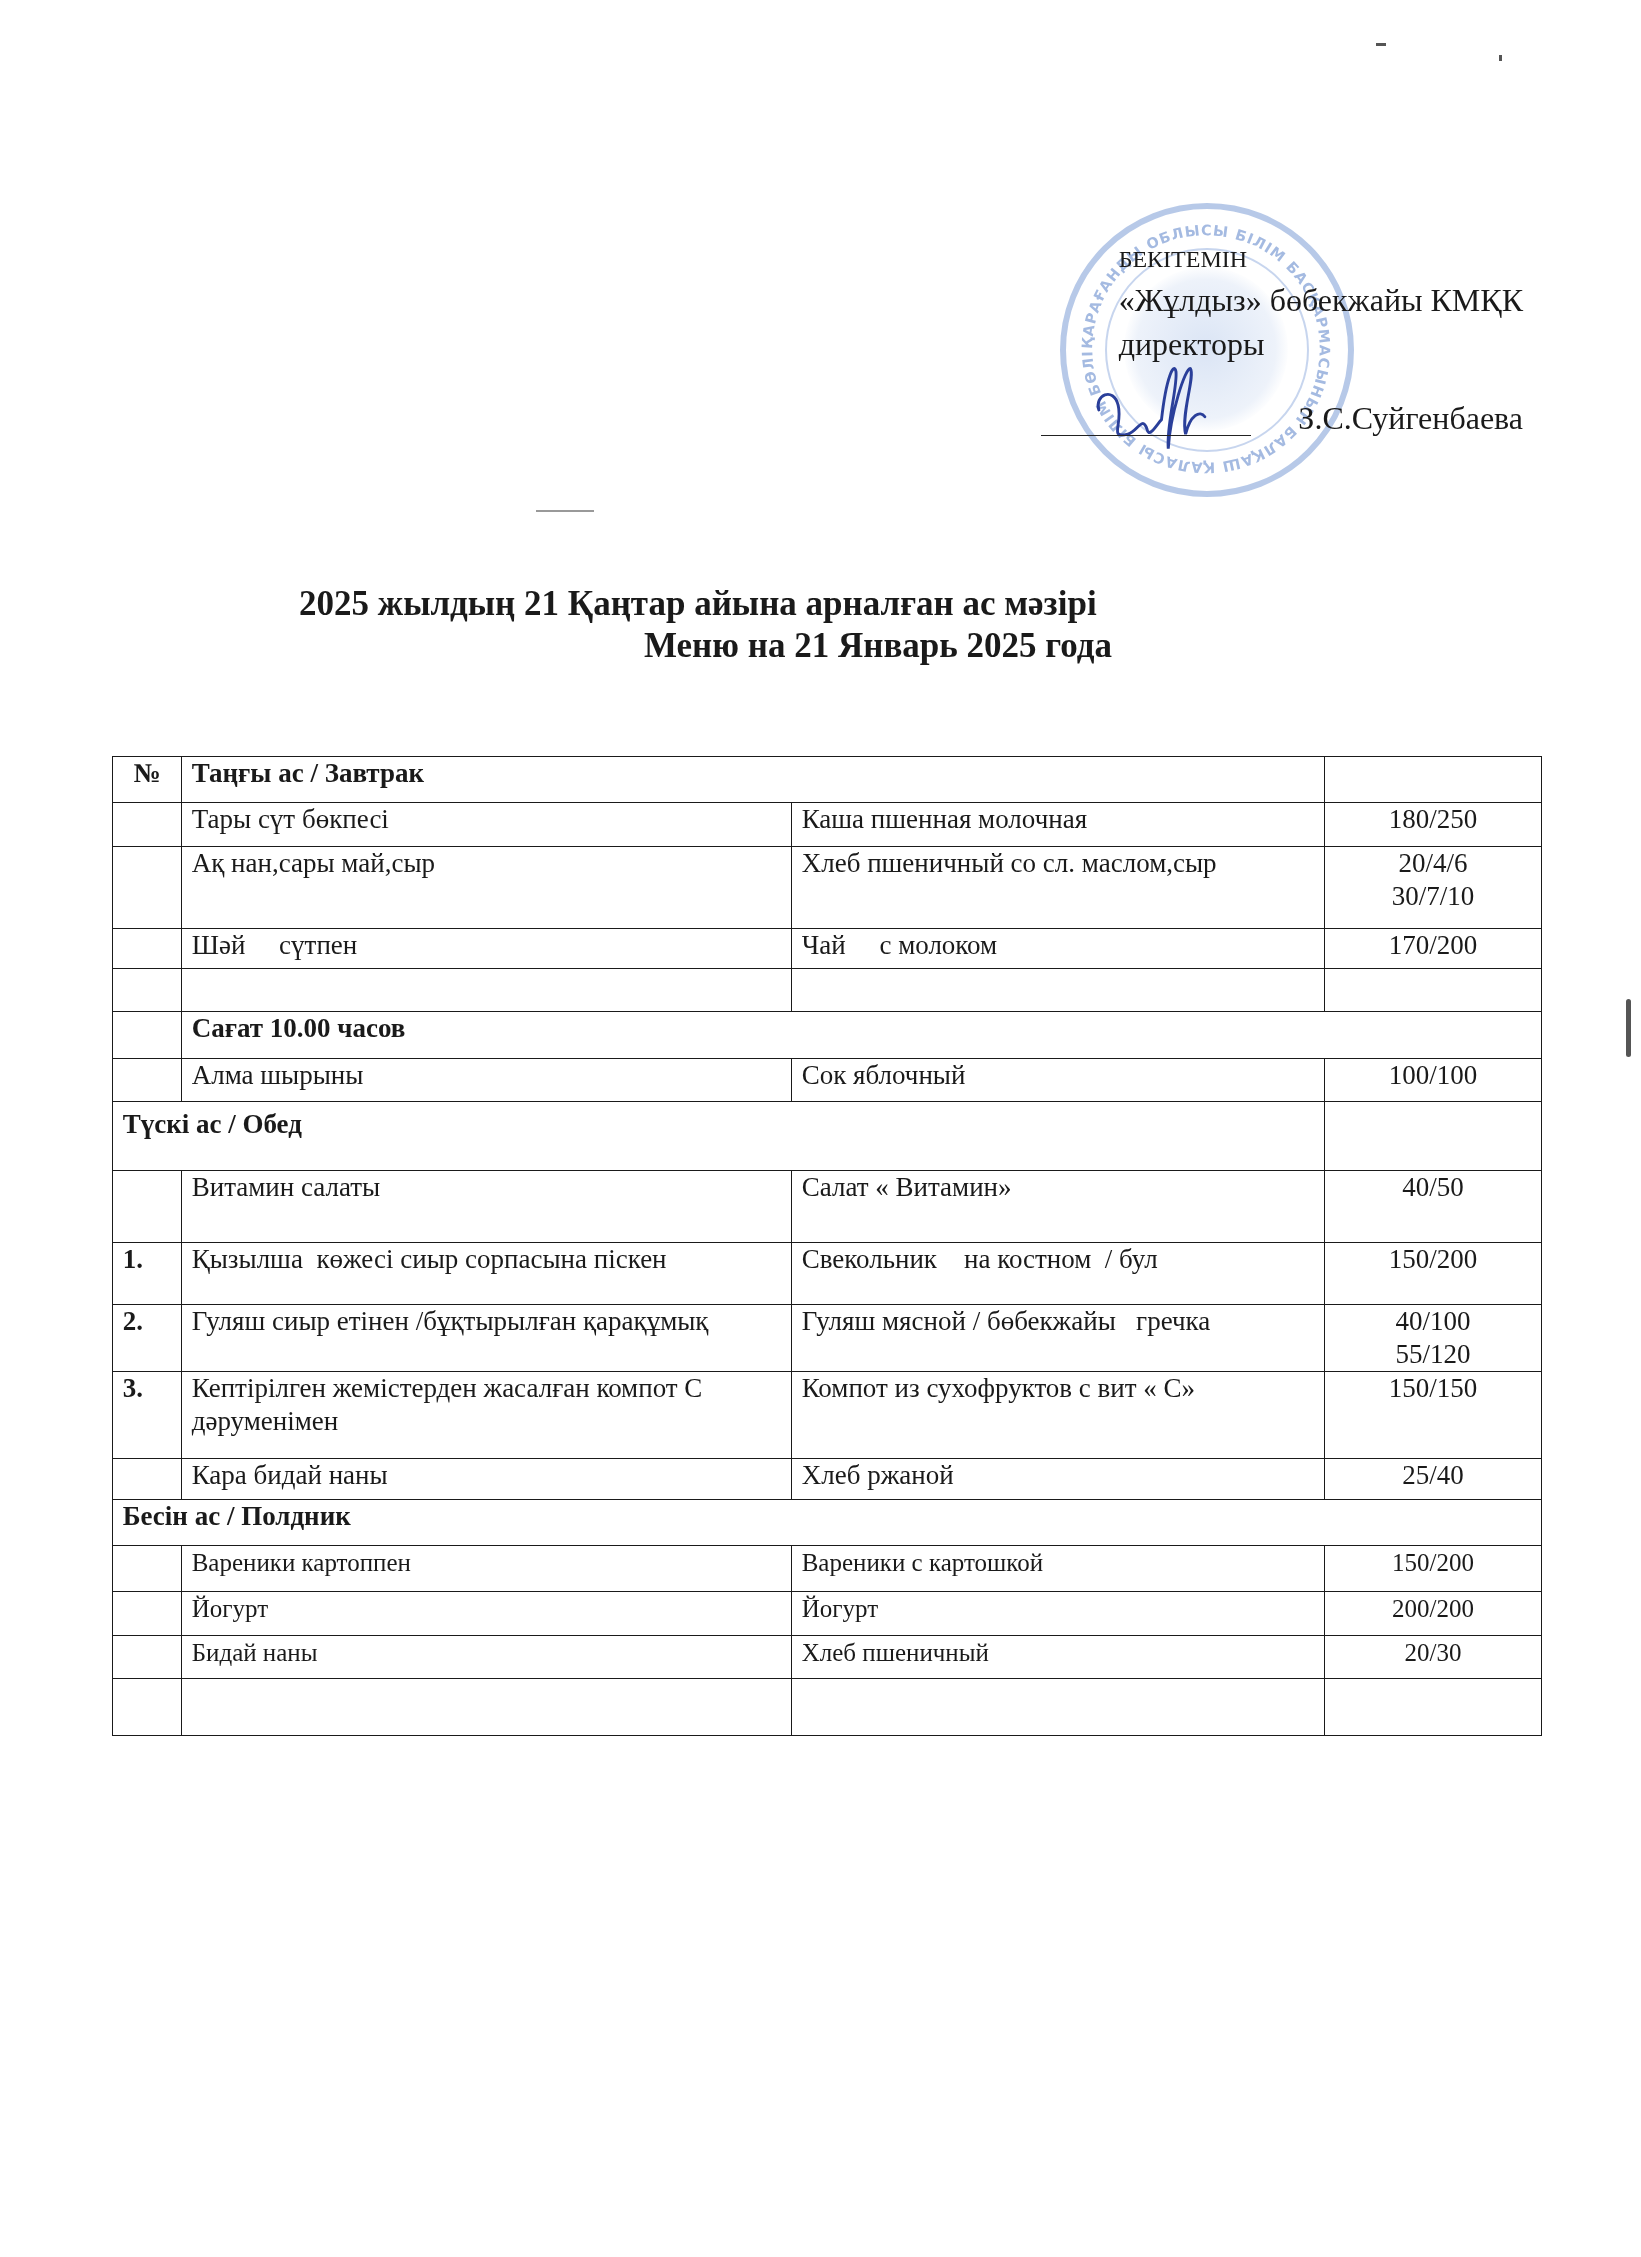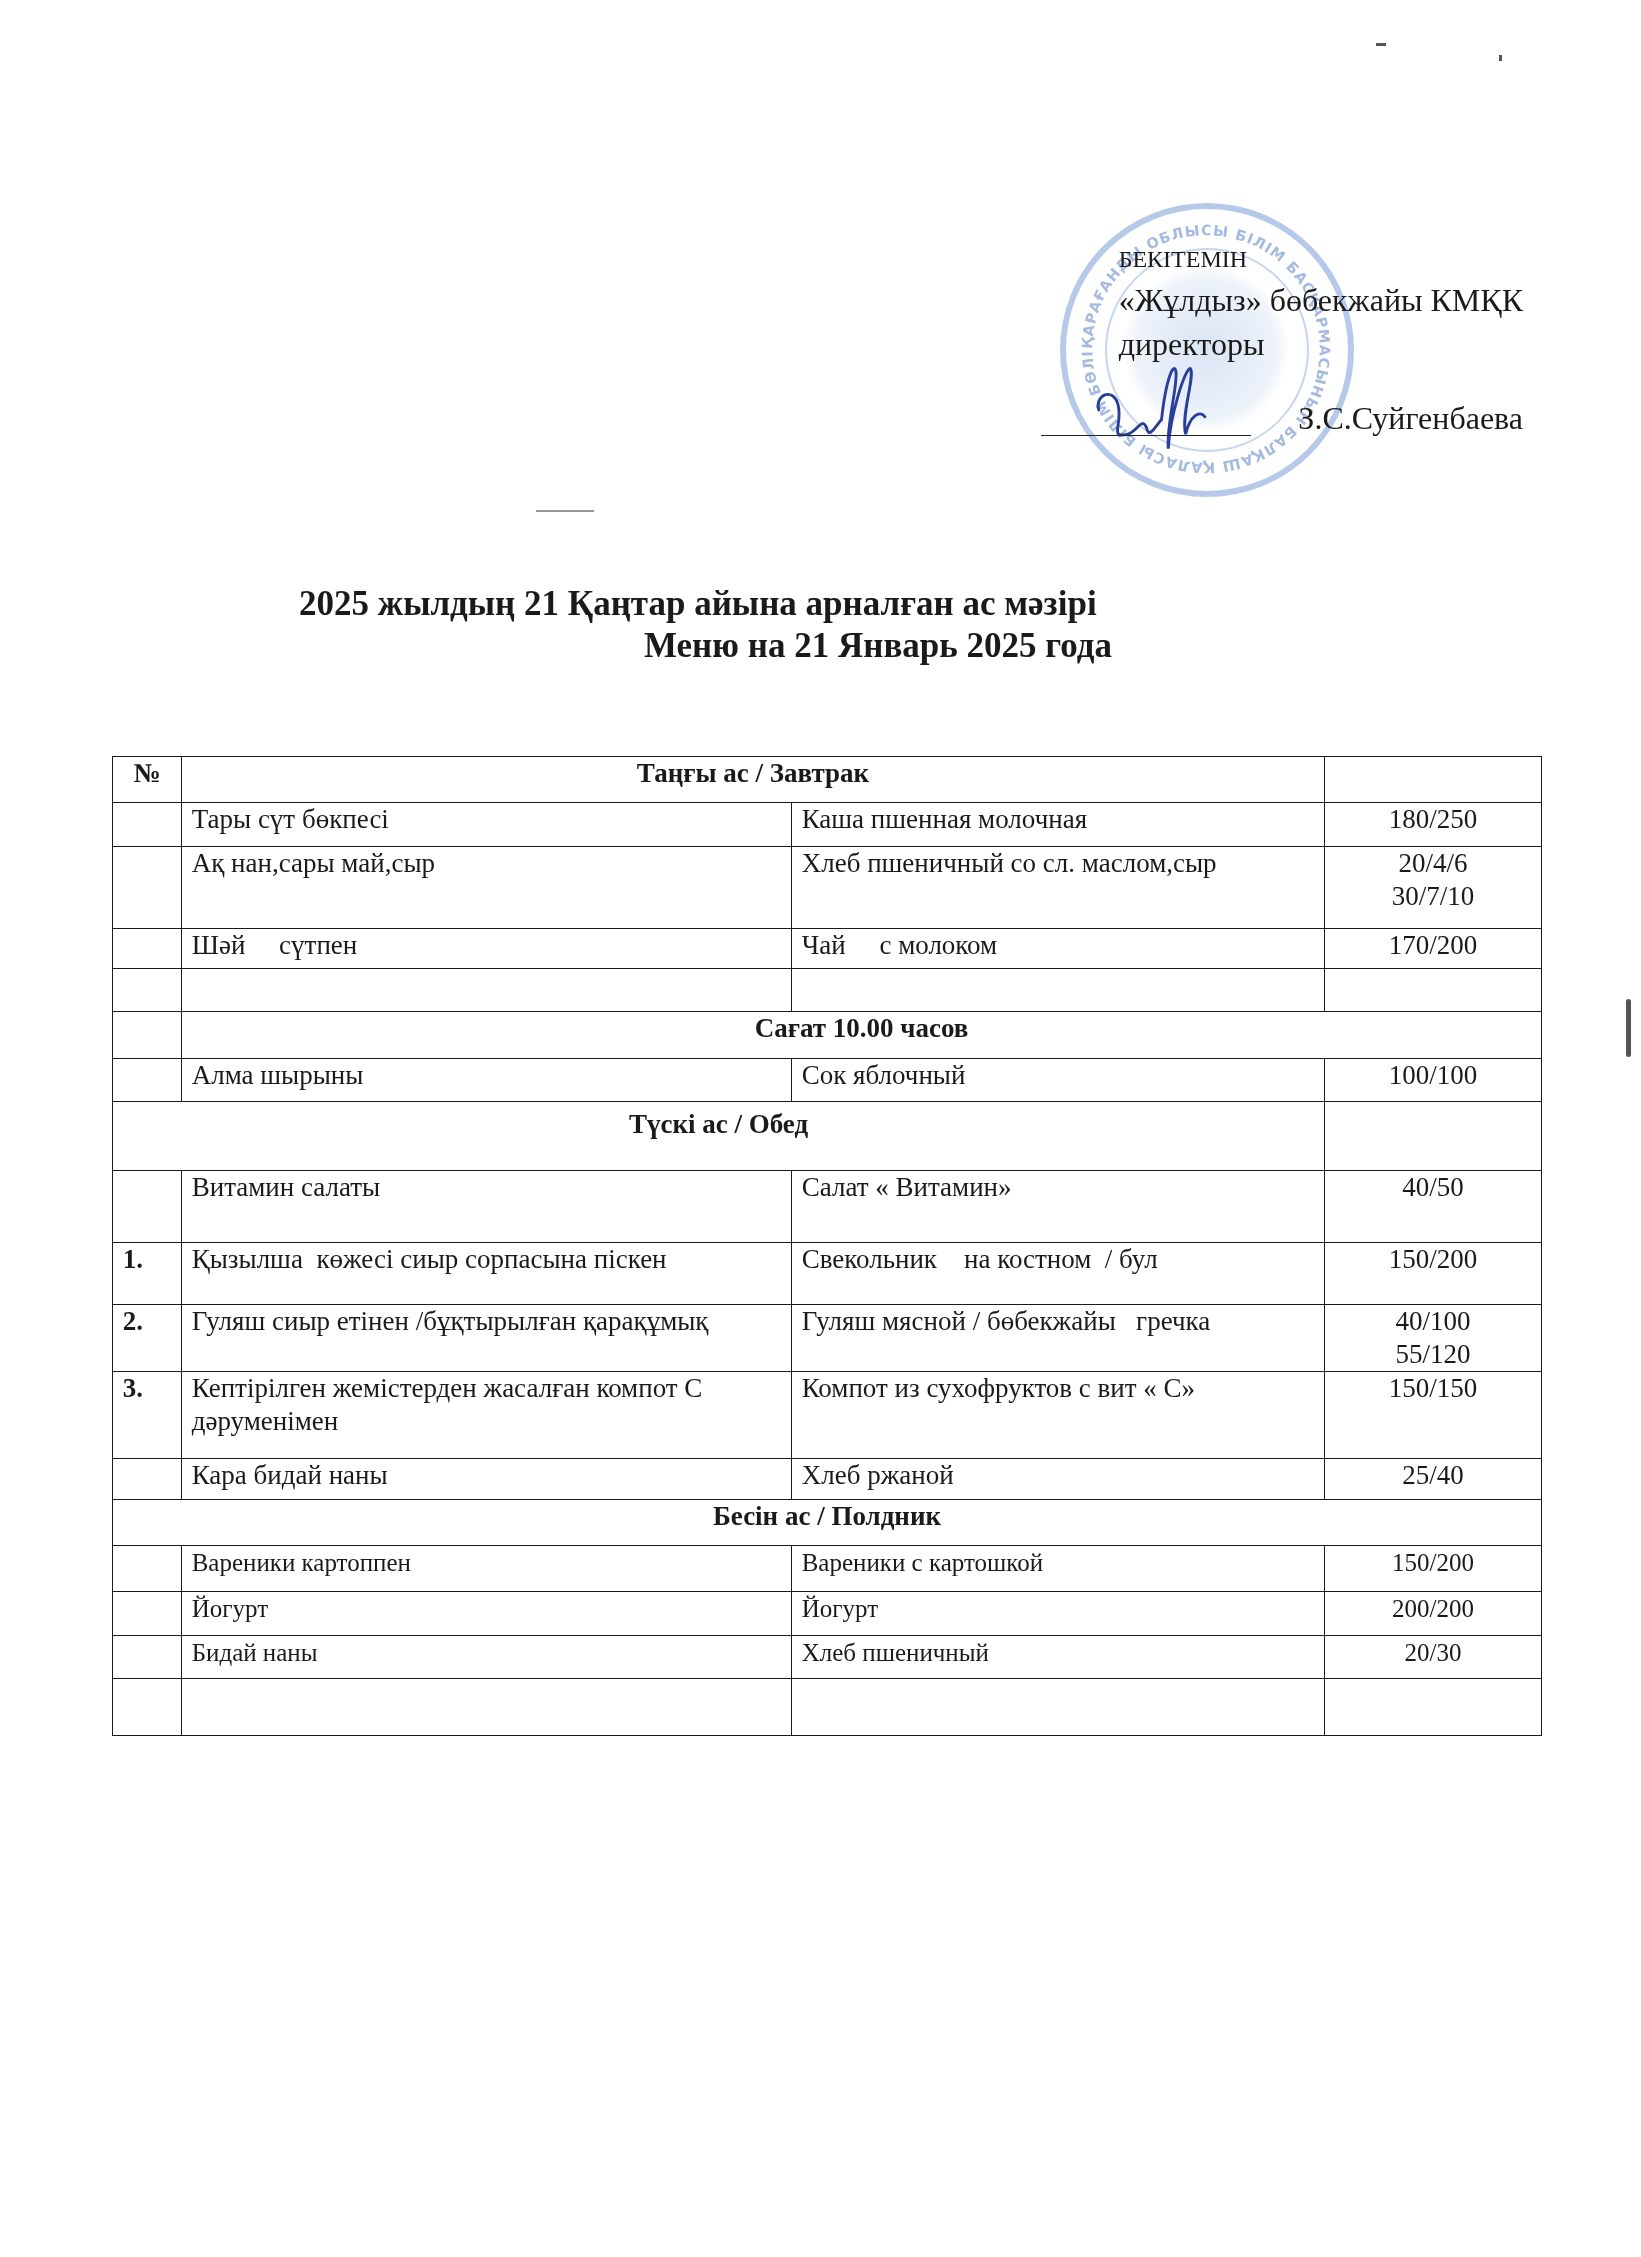--- a/index.html
+++ b/index.html
@@ -31,21 +31,21 @@
   .title1 { position: absolute; left: 299px; top: 584px; font-weight: bold; font-size: 35px; }
   .title2 { position: absolute; left: 613px; top: 626px; font-weight: bold; font-size: 35px; margin-left: 31px; }
 
   table.menu {
     position: absolute; left: 112px; top: 756px; width: 1429px; border-collapse: collapse; table-layout: fixed;
   }
   table.menu td { border: 1.9px solid #1a1a1a; padding: 0 9.7px; vertical-align: top; font-size: 27px; line-height: 33px; }
   col.c-num { width: 69px; } col.c-kz { width: 610px; } col.c-ru { width: 533px; } col.c-w { width: 217px; }
   td.num { font-weight: bold; font-size: 29px; padding-top: 7.7px; text-align: left; }
   td.head-num { font-weight: bold; font-size: 29px; text-align: center; vertical-align: middle; }
-  td.section { font-weight: bold; font-size: 32px; text-align: center; vertical-align: middle; }
+  td.section { font-weight: bold; font-size: 32px; vertical-align: middle; }
   td.w { text-align: center; }
   td.txt { padding-top: 3.9px; }
   .big td { font-size: 32px; }
   .small td.txt { font-size: 25px; }
   .scan-mark { position: absolute; background: #555; }
 </style>
 </head>
 <body>
 
 <div class="stamp">

